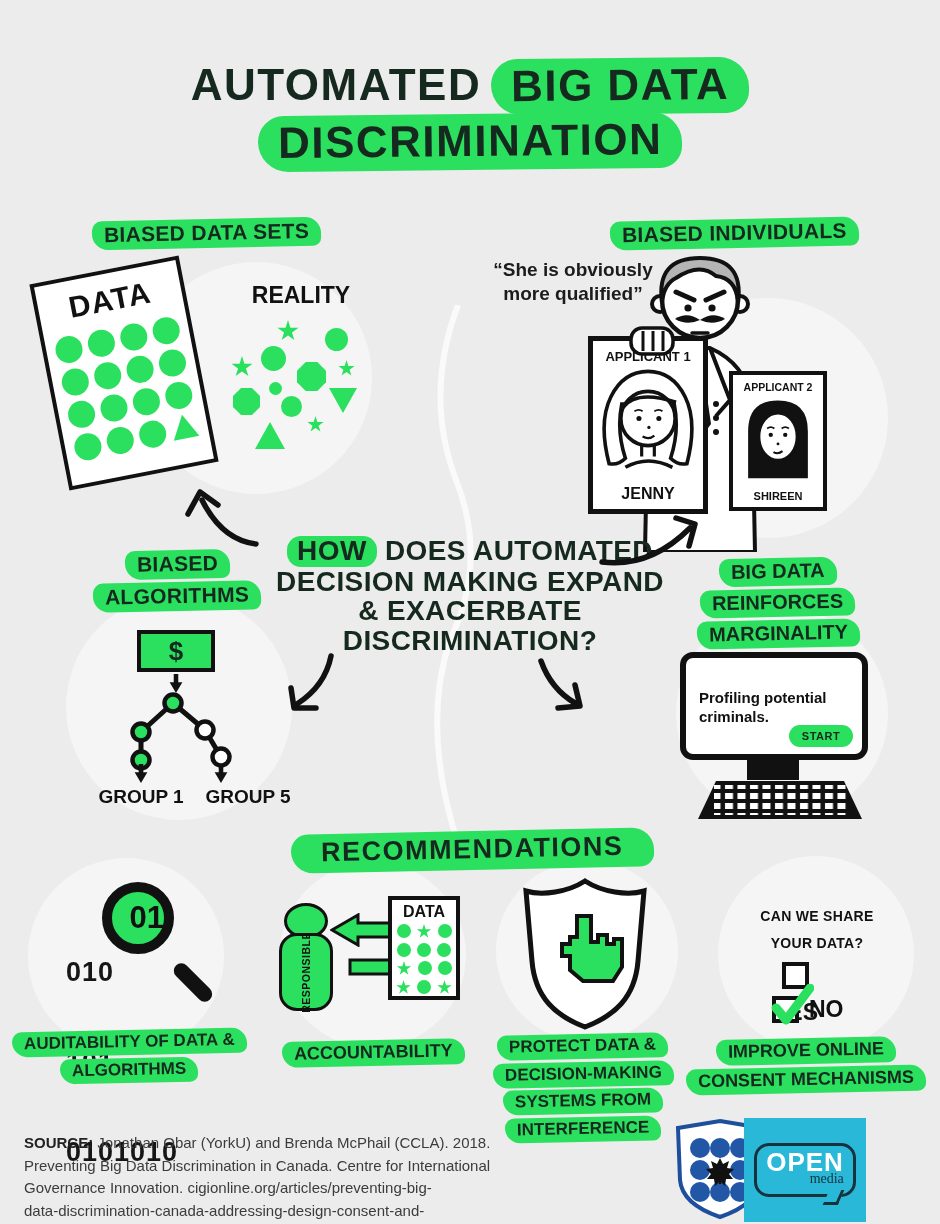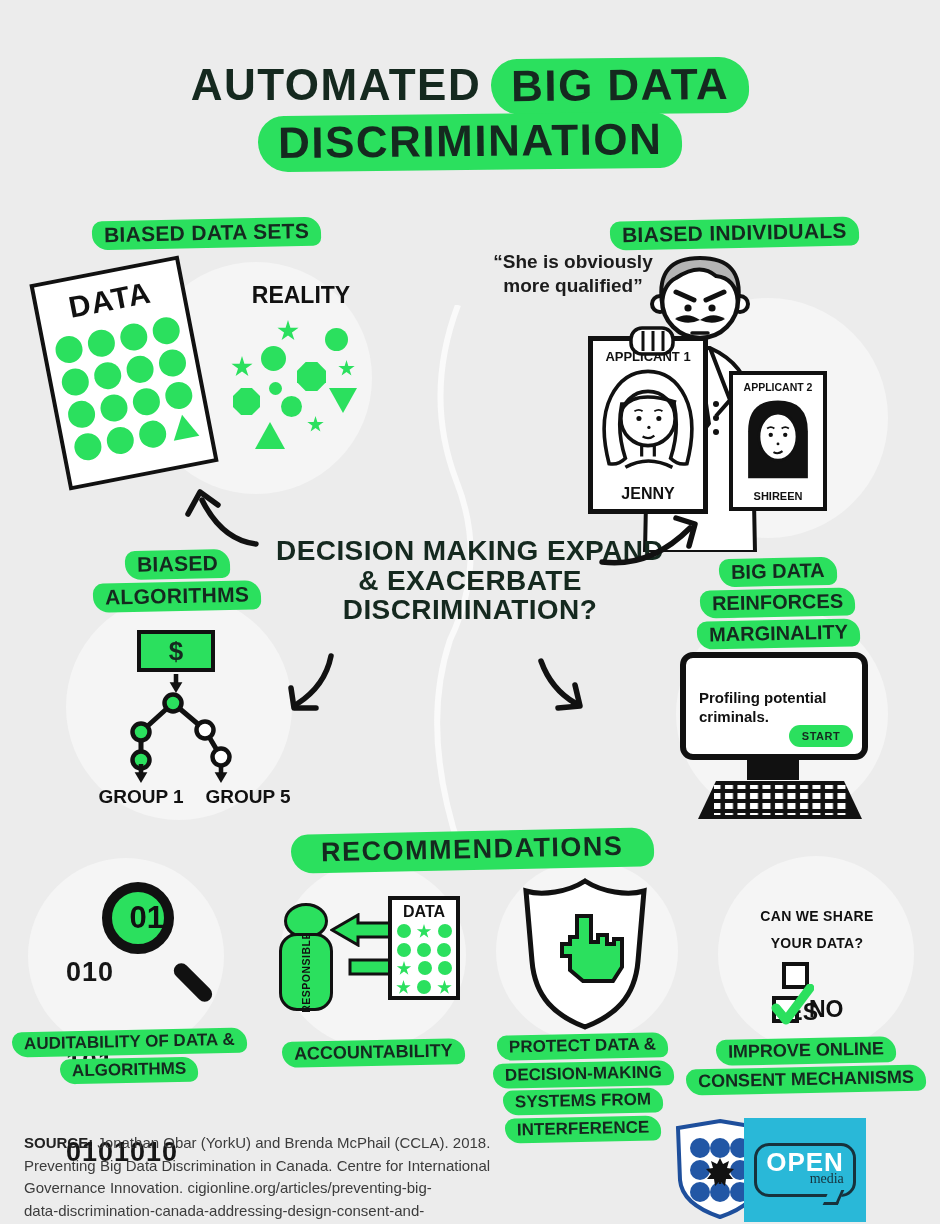--- a/index.html
+++ b/index.html
@@ -41,21 +41,21 @@
   .reality-word{position:absolute; left:236px; top:282px; width:130px; text-align:center;
                 font-size:23px; font-weight:800; color:var(--ink);}
   .shape{position:absolute; background:var(--green);}
   .sh-circle{border-radius:50%;}
   .sh-star{clip-path:polygon(50% 0%,61% 35%,98% 35%,68% 57%,79% 91%,50% 70%,21% 91%,32% 57%,2% 35%,39% 35%);}
   .sh-oct{clip-path:polygon(30% 0,70% 0,100% 30%,100% 70%,70% 100%,30% 100%,0 70%,0 30%);}
   .sh-triu{clip-path:polygon(50% 0,100% 100%,0 100%);}
   .sh-trid{clip-path:polygon(0 0,100% 0,50% 100%);}
 
   
-  .quote{position:absolute; left:478px; top:250px; width:190px; text-align:center;
+  .quote{position:absolute; left:478px; top:258px; width:190px; text-align:center;
          font-size:19px; line-height:24px; font-weight:800; color:#1c1c1c;}
   .idcard{position:absolute; background:#fff; border:5px solid var(--ink); text-align:center;}
   .idcard .card-title{font-weight:800; color:var(--ink);}
   .idcard .card-name{font-weight:800; color:var(--ink); position:absolute; left:0; right:0;}
 
   
   .question{position:absolute; left:240px; top:536px; width:460px; text-align:center;
             font-size:28px; line-height:29.5px; font-weight:800; color:var(--dark); letter-spacing:0.4px;}
   .q-hl{background:var(--green); padding:0 10px 1px; border-radius:14px; display:inline-block;}
 
@@ -246,20 +246,21 @@
         <circle cx="48" cy="44" r="2.4" fill="#111"></circle>
       <path d="M28,37 Q32,34 36,37" fill="none" stroke="#111" stroke-width="2"></path>
       <path d="M44,37 Q48,34 52,37" fill="none" stroke="#111" stroke-width="2"></path>
       <circle cx="40" cy="54" r="1.6" fill="#111"></circle>
       <path d="M35,63 Q40,66 45,62" fill="none" stroke="#111" stroke-width="2.2"></path>
     </svg>
     <div class="card-name" style="font-size:11px; bottom:5px;">SHIREEN</div>
   </div>
 
   <div class="question">
+    <div><span class="q-hl">HOW</span> <span>DOES AUTOMATED</span></div>
     <div>DECISION MAKING EXPAND</div>
     <div>&amp; EXACERBATE</div>
     <div>DISCRIMINATION?</div>
   </div>
 
   <svg class="abs" style="left:178px; top:478px;" width="84" height="74" viewBox="0 0 84 74">
     <path d="M78,66 Q44,62 24,22" stroke="#111" stroke-width="5.5" fill="none" stroke-linecap="round"></path>
     <path d="M10,36 L22,14 L40,27" stroke="#111" stroke-width="5.5" fill="none" stroke-linecap="round" stroke-linejoin="round"></path>
   </svg>
   <svg class="abs" style="left:592px; top:510px;" width="118" height="60" viewBox="0 0 118 60">

